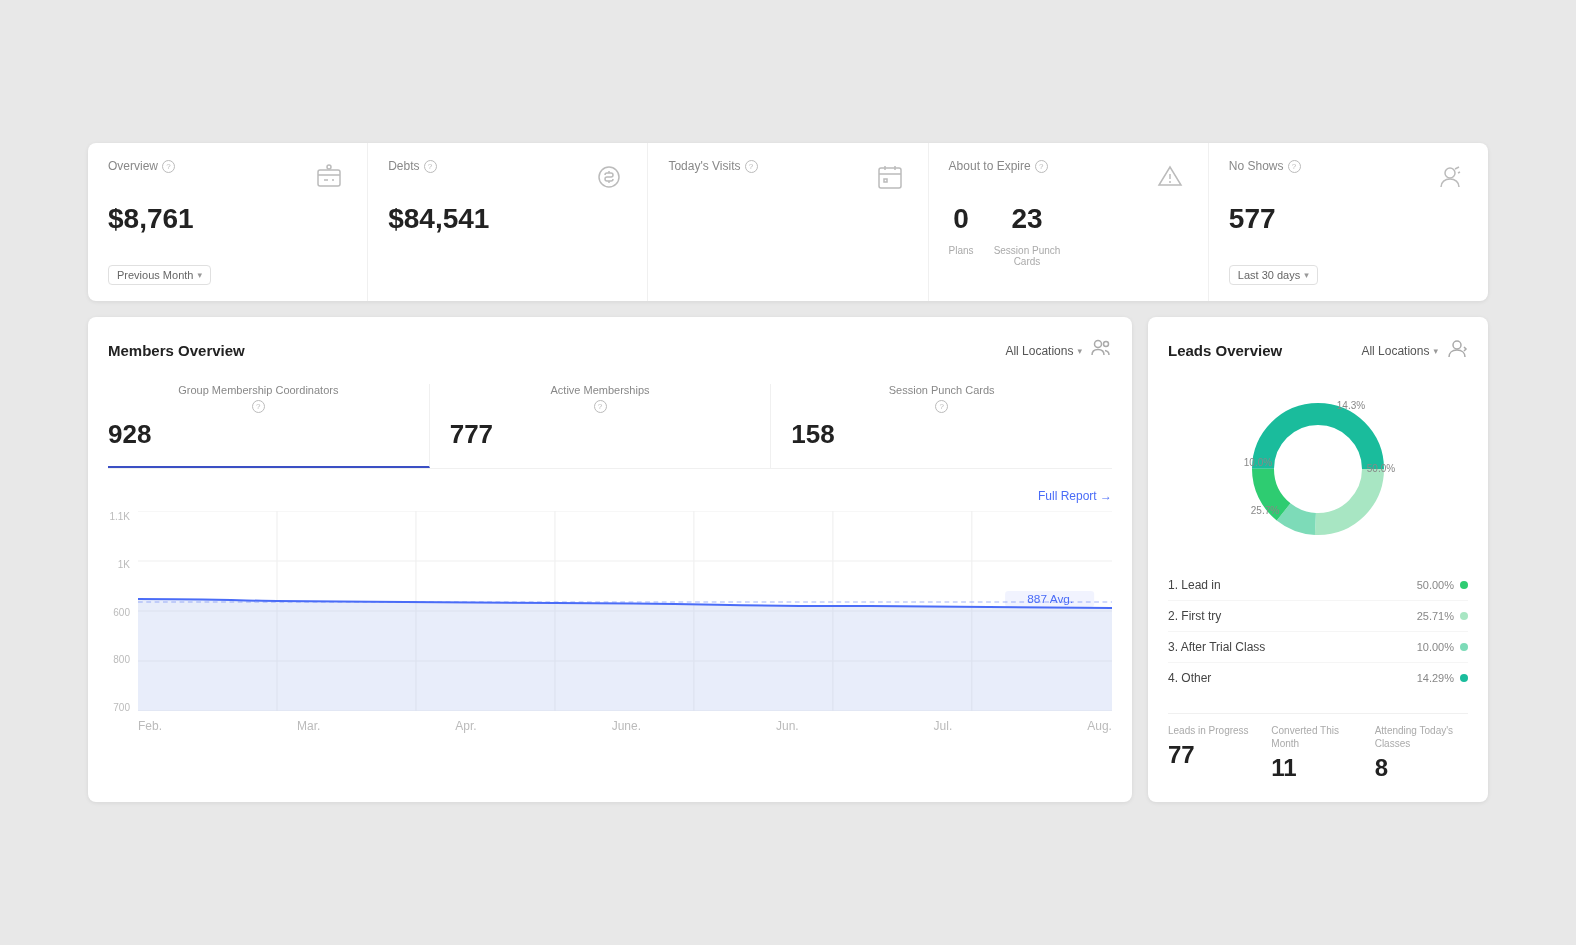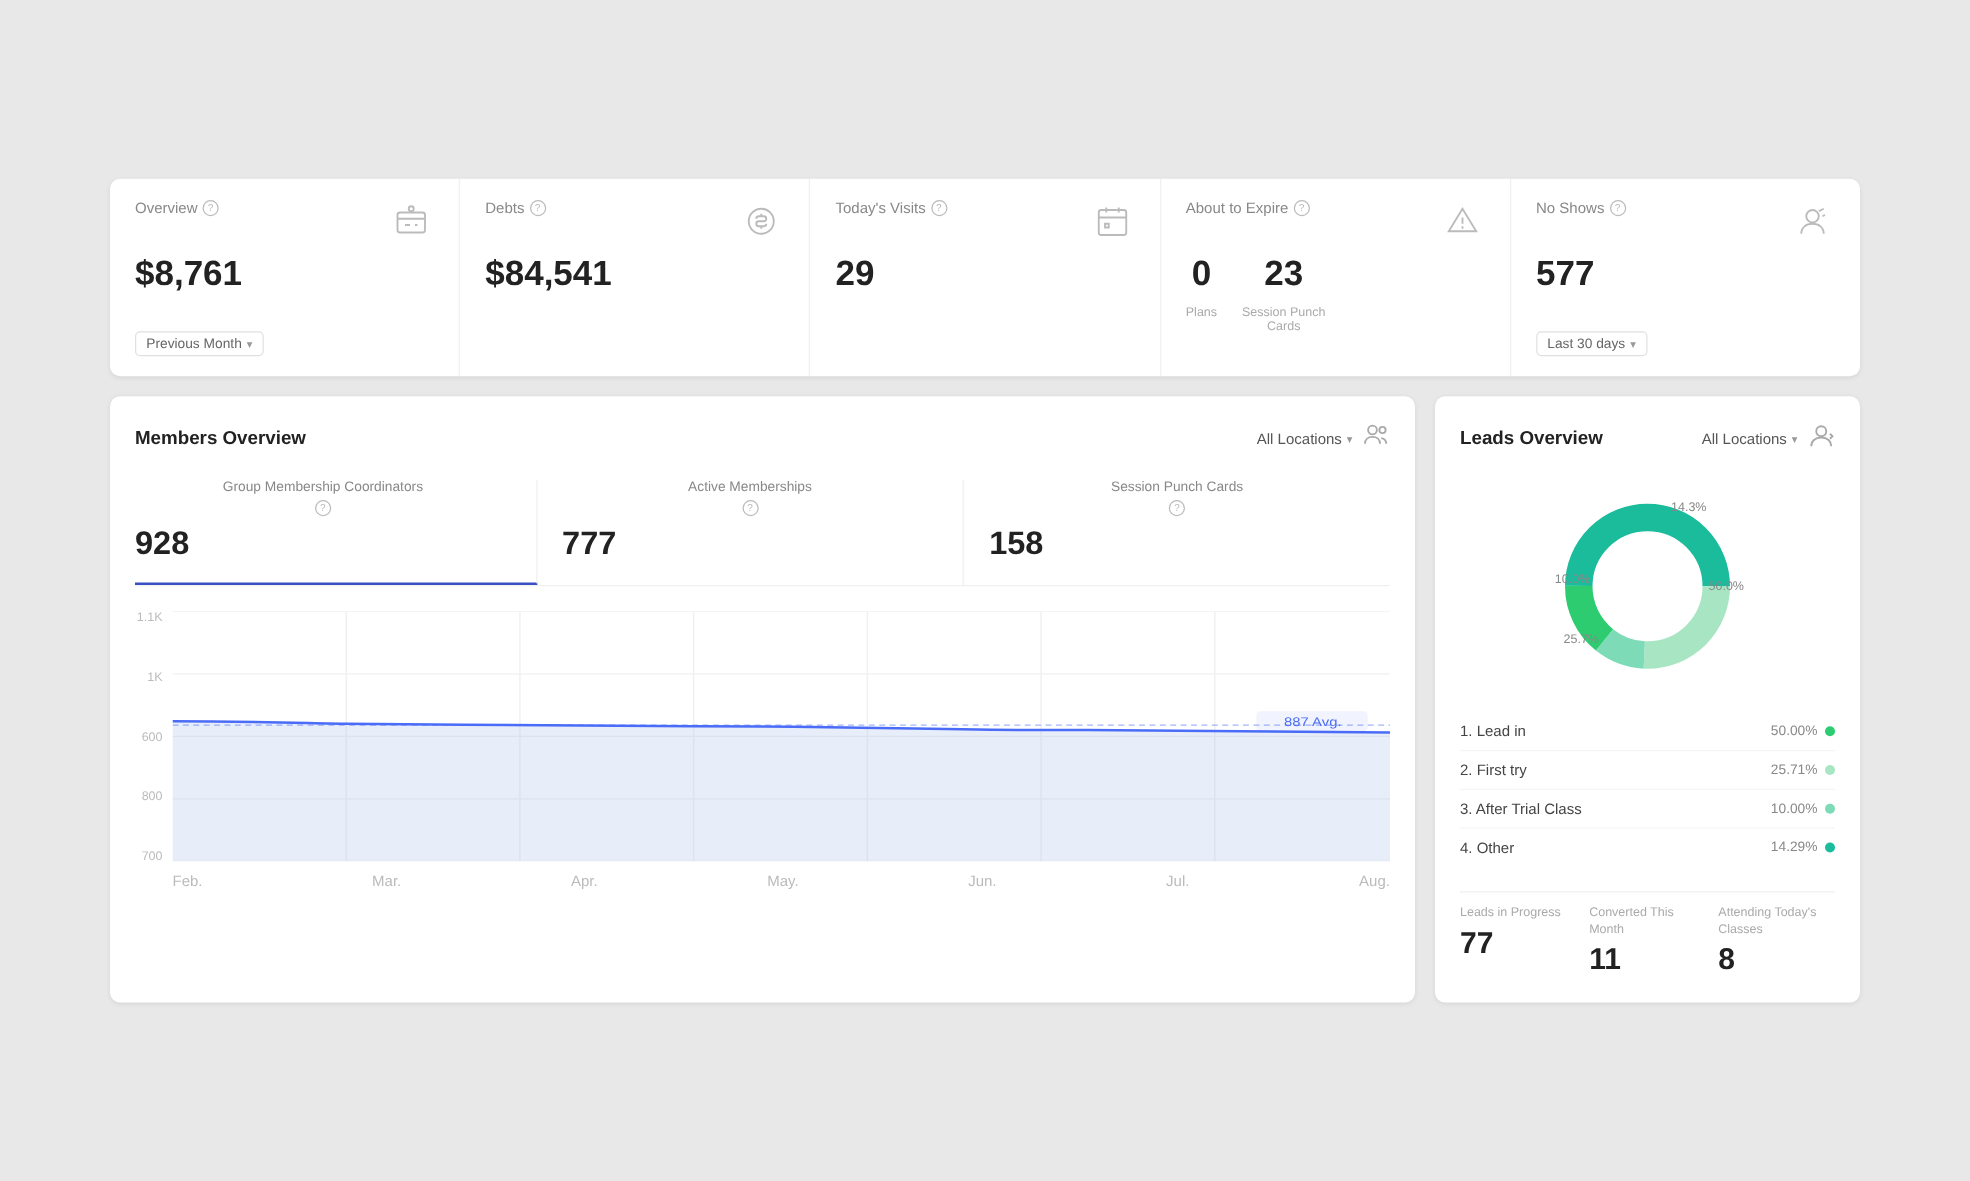--- a/index.html
+++ b/index.html
@@ -315,21 +315,20 @@
           <span>Today's Visits</span>
           <span class="info-icon">?</span>
         </span>
         <div class="stat-card-icon">
           <svg width="28" height="28" viewBox="0 0 28 28" fill="none" stroke="#bbb" stroke-width="1.5">
             <rect x="3" y="5" width="22" height="20" rx="2"></rect>
             <path d="M3 11h22M9 3v4M19 3v4M8 16h3v3H8z"></path>
           </svg>
         </div>
       </div>
-      <div class="stat-value">29</div>
     </div>
 
     <div class="stat-card">
       <div class="stat-card-header">
         <span class="stat-card-title">
           <span>About to Expire</span>
           <span class="info-icon">?</span>
         </span>
         <div class="stat-card-icon">
           <svg width="28" height="28" viewBox="0 0 28 28" fill="none" stroke="#bbb" stroke-width="1.5">
@@ -413,20 +412,23 @@
         <div class="member-stat">
           <div class="member-stat-label">
             <span>Session Punch Cards</span>
             <span class="info-icon">?</span>
           </div>
           <div class="member-stat-value">158</div>
         </div>
       </div>
 
       <div class="chart-area">
+        <div class="full-report-link">
+          <a href="#">Full Report →</a>
+        </div>
         <div style="display:flex; height:220px;">
 
           <div style="display:flex;flex-direction:column;justify-content:space-between;font-size:10px;color:#bbb;padding-right:8px;padding-bottom:18px;width:30px;text-align:right;">
             <span>1.1K</span>
             <span>1K</span>
             <span>600</span>
             <span>800</span>
             <span>700</span>
           </div>
 
@@ -453,21 +455,21 @@
               <line x1="0" y1="91" x2="820" y2="91" stroke="#4a6cf7" stroke-width="1" stroke-dasharray="4 3" opacity="0.5"></line>
 
               <rect x="730" y="80" width="75" height="16" rx="3" fill="#4a6cf7" opacity="0.08"></rect>
               <text x="768" y="92" text-anchor="middle" font-size="10" fill="#4a6cf7">887 Avg.</text>
             </svg>
             
             <div style="display:flex;justify-content:space-between;font-size:12px;color:#bbb;margin-top:4px;padding:0 0 0 0;">
               <span>Feb.</span>
               <span>Mar.</span>
               <span>Apr.</span>
-              <span>May.</span>
+              <span>June.</span>
               <span>Jun.</span>
               <span>Jul.</span>
               <span>Aug.</span>
             </div>
           </div>
         </div>
       </div>
     </div>
 
     <div class="leads-panel">

